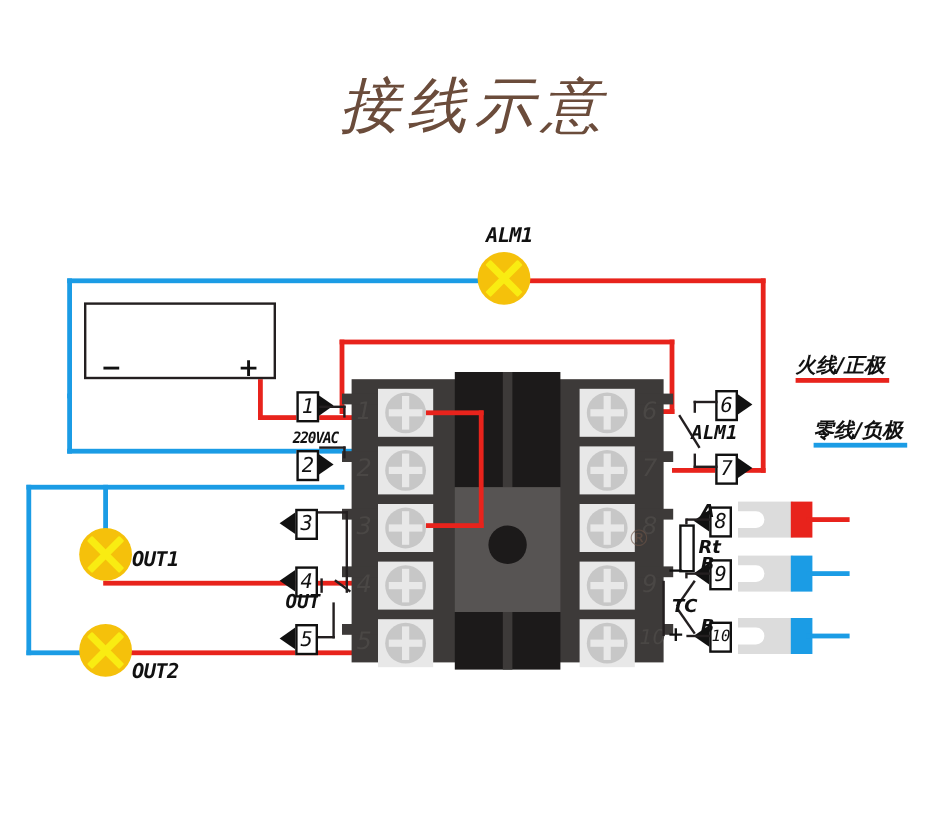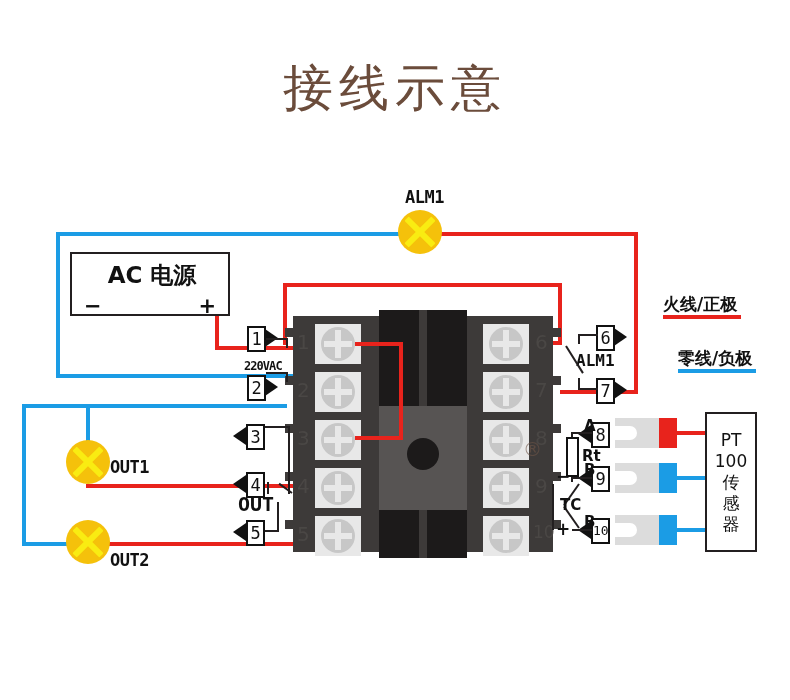--- a/index.html
+++ b/index.html
@@ -1,21 +1,21 @@
 <!DOCTYPE html>
 <html><head>
 <meta charset="utf-8">
 <style>
   html,body{margin:0;padding:0;}
   body{
     width:790px;height:700px;background:#ffffff;
     font-family:"Liberation Sans","DejaVu Sans",sans-serif;
     overflow:hidden;position:relative;
   }
-  #stage{position:absolute;left:0;top:0;width:758px;height:700px;}
+  #stage{position:absolute;left:0;top:0;width:758px;height:700px;font-style:italic;}
   
   #title{
     position:absolute;left:0;top:55px;width:790px;text-align:center;
     font-size:50px;letter-spacing:6px;color:#6b4c3b;
     font-family:"DejaVu Sans",sans-serif;font-weight:400;
   }
   
   .wire{position:absolute;}
   .wh{height:4px;}
   .wv{width:4px;}
@@ -245,21 +245,20 @@
     <div class="tnum" style="left:250px;top:212px;font-size:17px;">10</div>
 
     <div id="berm-r">®</div>
 
     <div class="wire wh red" style="left:72px;top:32px;width:48px;"></div>
     <div class="wire wv red" style="left:116px;top:32px;height:98px;"></div>
     <div class="wire wh red" style="left:72px;top:126px;width:48px;"></div>
   </div>
 
   <div id="ac-box">
-    <div id="ac-label">AC 电源</div>
     <div class="polarity" style="left:12px;">−</div>
     <div class="polarity" style="right:12px;">+</div>
   </div>
   <div class="cap" id="cap-220" style="left:244px;top:358px;">220VAC</div>
 
   <div class="pin right" style="left:247px;top:326px;">
     <div class="bx">1</div>
       <div class="tri"></div>
   </div>
   <div class="wire wh thin" style="left:266px;top:338px;width:22px;height:2px;"></div>
@@ -277,21 +276,21 @@
       <div class="tri"></div>
   </div>
   <div class="pin left" style="left:246px;top:472px;">
     <div class="bx">4</div>
       <div class="tri"></div>
   </div>
   <div class="pin left" style="left:246px;top:520px;">
     <div class="bx">5</div>
       <div class="tri"></div>
   </div>
-  <div class="cap" style="left:238px;top:492px;font-size:20px;">OUT</div>
+  <div class="cap" style="left:238px;top:492px;font-size:16px;">OUT</div>
 
   <div class="wire wh thin" style="left:265px;top:426px;width:25px;height:2px;"></div>
   <div class="wire wv thin" style="left:288px;top:426px;height:68px;width:2px;"></div>
   <div class="wire thin" style="left:276px;top:492px;width:16px;height:2px;transform:rotate(36deg);transform-origin:right center;"></div>
   <div class="wire wh thin" style="left:265px;top:530px;width:14px;height:2px;"></div>
   <div class="wire wv thin" style="left:277px;top:502px;height:30px;width:2px;"></div>
   <div class="wire wv thin" style="left:267px;top:482px;height:12px;width:2px;"></div>
 
   <div class="pin right" style="left:596px;top:325px;">
     <div class="bx">6</div>
@@ -353,27 +352,20 @@
   </div>
   <div class="wire wh blue" style="left:672px;top:476px;width:36px;"></div>
 
   <div class="fork" style="left:615px;top:515px;">
     <div class="body"></div>
     <div class="slot"></div>
     <div class="cuff" style="background:#1b9ce5;"></div>
   </div>
   <div class="wire wh blue" style="left:672px;top:528px;width:36px;"></div>
 
-  <div id="pt-box">
-    <div>PT</div>
-    <div>100</div>
-    <div>传</div>
-    <div>感</div>
-    <div>器</div>
-  </div>
 
   <div class="lamp" style="left:398px;top:210px;"></div>
   <div class="lamp-text" style="left:405px;top:187px;">ALM1</div>
 
   <div class="lamp" style="left:66px;top:440px;"></div>
   <div class="lamp-text" style="left:110px;top:457px;">OUT1</div>
 
   <div class="lamp" style="left:66px;top:520px;"></div>
   <div class="lamp-text" style="left:110px;top:550px;">OUT2</div>
 

